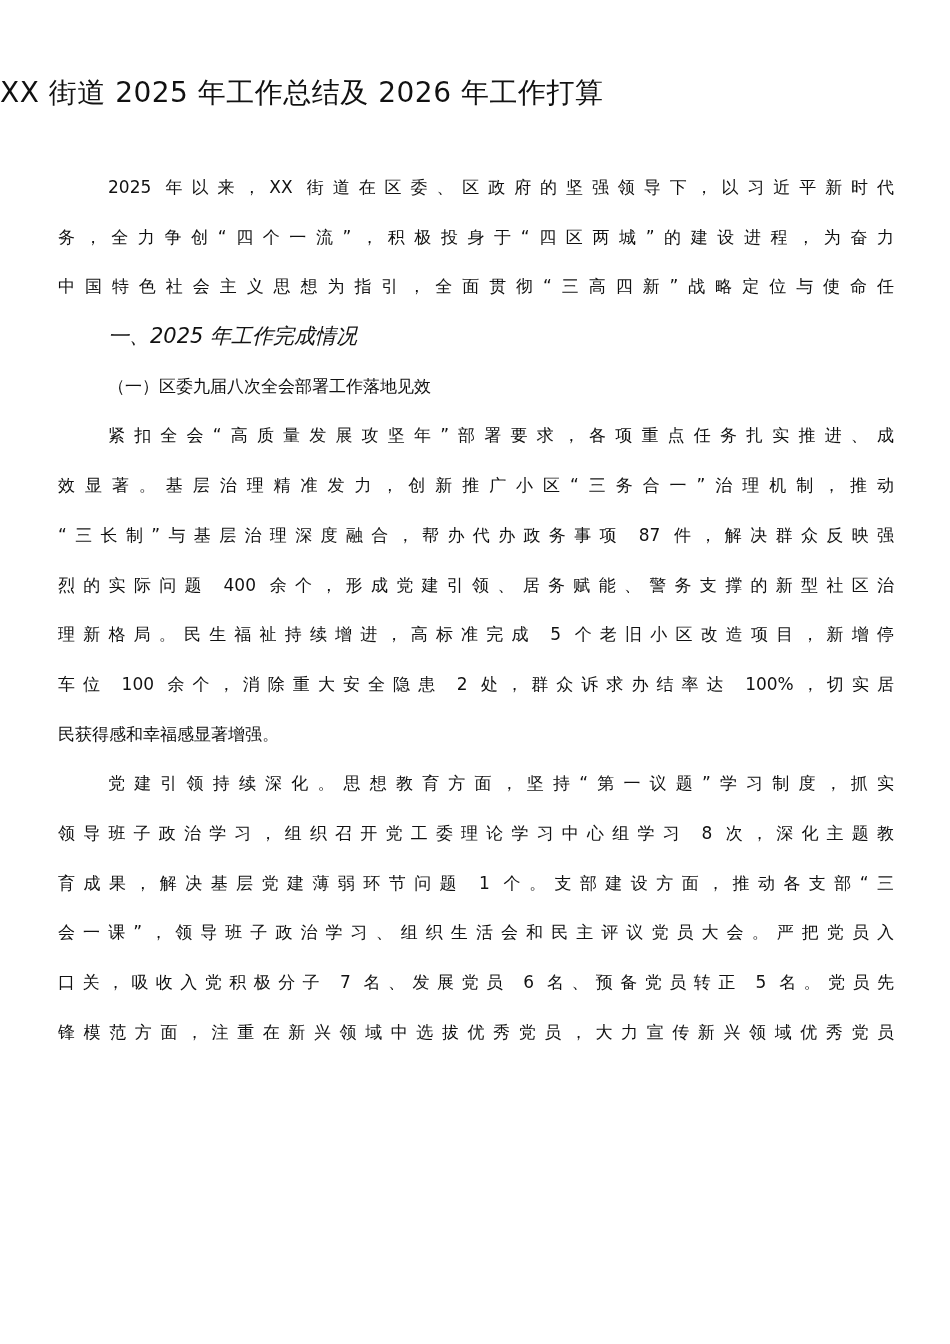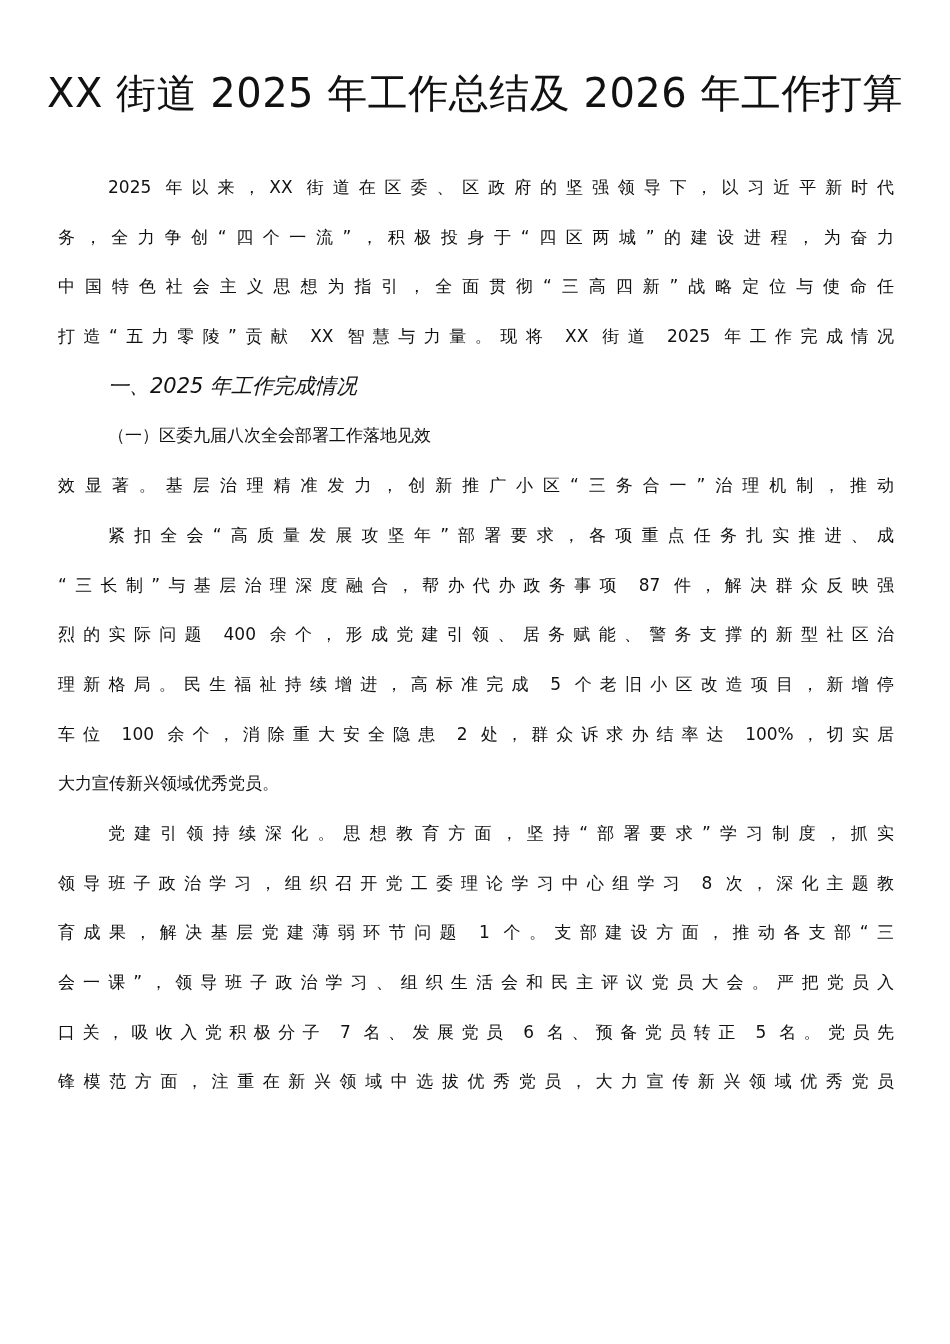--- a/index.html
+++ b/index.html
@@ -20,22 +20,22 @@
       left: 0; top: 0;
       width: 950px;
       height: 1344px;
       background: #ffffff;
     }
     .title {
       position: absolute;
       left: 0;
       top: 68px;
       width: 950px;
-      text-align: center;
-      font-size: 40px;
+      text-align: left;
+      font-size: 28px;
       line-height: 50px;
       letter-spacing: 0.5px;
       color: #111;
       margin: 0;
       font-weight: normal;
     }
     .body {
       position: absolute;
       left: 58px;
       top: 163px;
@@ -73,40 +73,39 @@
 
 <div class="page">
   <h1 class="title">XX 街道 2025 年工作总结及 2026 年工作打算</h1>
 
   <div class="body">
 
     <div>
       <span class="line indent">2025 年以来，XX 街道在区委、区政府的坚强领导下，以习近平新时代</span>
       <span class="line">务，全力争创“四个一流”，积极投身于“四区两城”的建设进程，为奋力</span>
       <span class="line">中国特色社会主义思想为指引，全面贯彻“三高四新”战略定位与使命任</span>
-      <span class="line">打造“五力零陵”贡献 XX 智慧与力量。现将 XX 街道 2025 年工作完成情况</span>
     </div>
 
     <span class="line heading1">一、2025 年工作完成情况</span>
 
     <span class="line subheading">（一）区委九届八次全会部署工作落地见效</span>
 
     <div>
+      <span class="line indent">紧扣全会“高质量发展攻坚年”部署要求，各项重点任务扎实推进、成</span>
       <span class="line">效显著。基层治理精准发力，创新推广小区“三务合一”治理机制，推动</span>
-      <span class="line indent">紧扣全会“高质量发展攻坚年”部署要求，各项重点任务扎实推进、成</span>
       <span class="line">“三长制”与基层治理深度融合，帮办代办政务事项 87 件，解决群众反映强</span>
       <span class="line">烈的实际问题 400 余个，形成党建引领、居务赋能、警务支撑的新型社区治</span>
       <span class="line">理新格局。民生福祉持续增进，高标准完成 5 个老旧小区改造项目，新增停</span>
       <span class="line">车位 100 余个，消除重大安全隐患 2 处，群众诉求办结率达 100%，切实居</span>
-      <span class="line last">大力宣传新兴领域优秀党员。</span>
+      <span class="line last">民获得感和幸福感显著增强。</span>
     </div>
 
 
     <div>
-      <span class="line indent">党建引领持续深化。思想教育方面，坚持“部署要求”学习制度，抓实</span>
+      <span class="line indent">党建引领持续深化。思想教育方面，坚持“第一议题”学习制度，抓实</span>
       <span class="line">领导班子政治学习，组织召开党工委理论学习中心组学习 8 次，深化主题教</span>
       <span class="line">育成果，解决基层党建薄弱环节问题 1 个。支部建设方面，推动各支部“三</span>
       <span class="line">会一课”，领导班子政治学习、组织生活会和民主评议党员大会。严把党员入</span>
       <span class="line">口关，吸收入党积极分子 7 名、发展党员 6 名、预备党员转正 5 名。党员先</span>
       <span class="line">锋模范方面，注重在新兴领域中选拔优秀党员，大力宣传新兴领域优秀党员</span>
     </div>
   </div>
 </div>
 
 </body></html>

